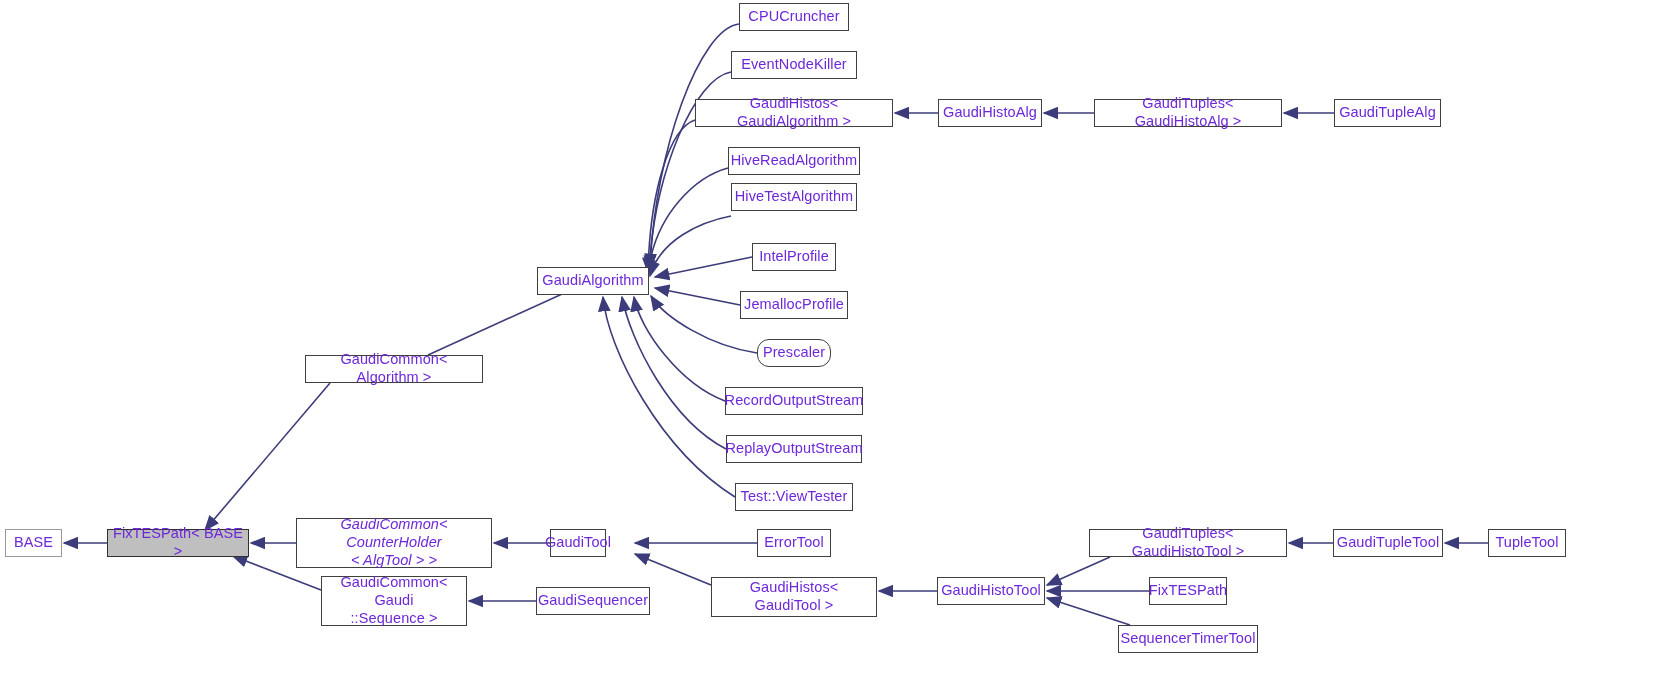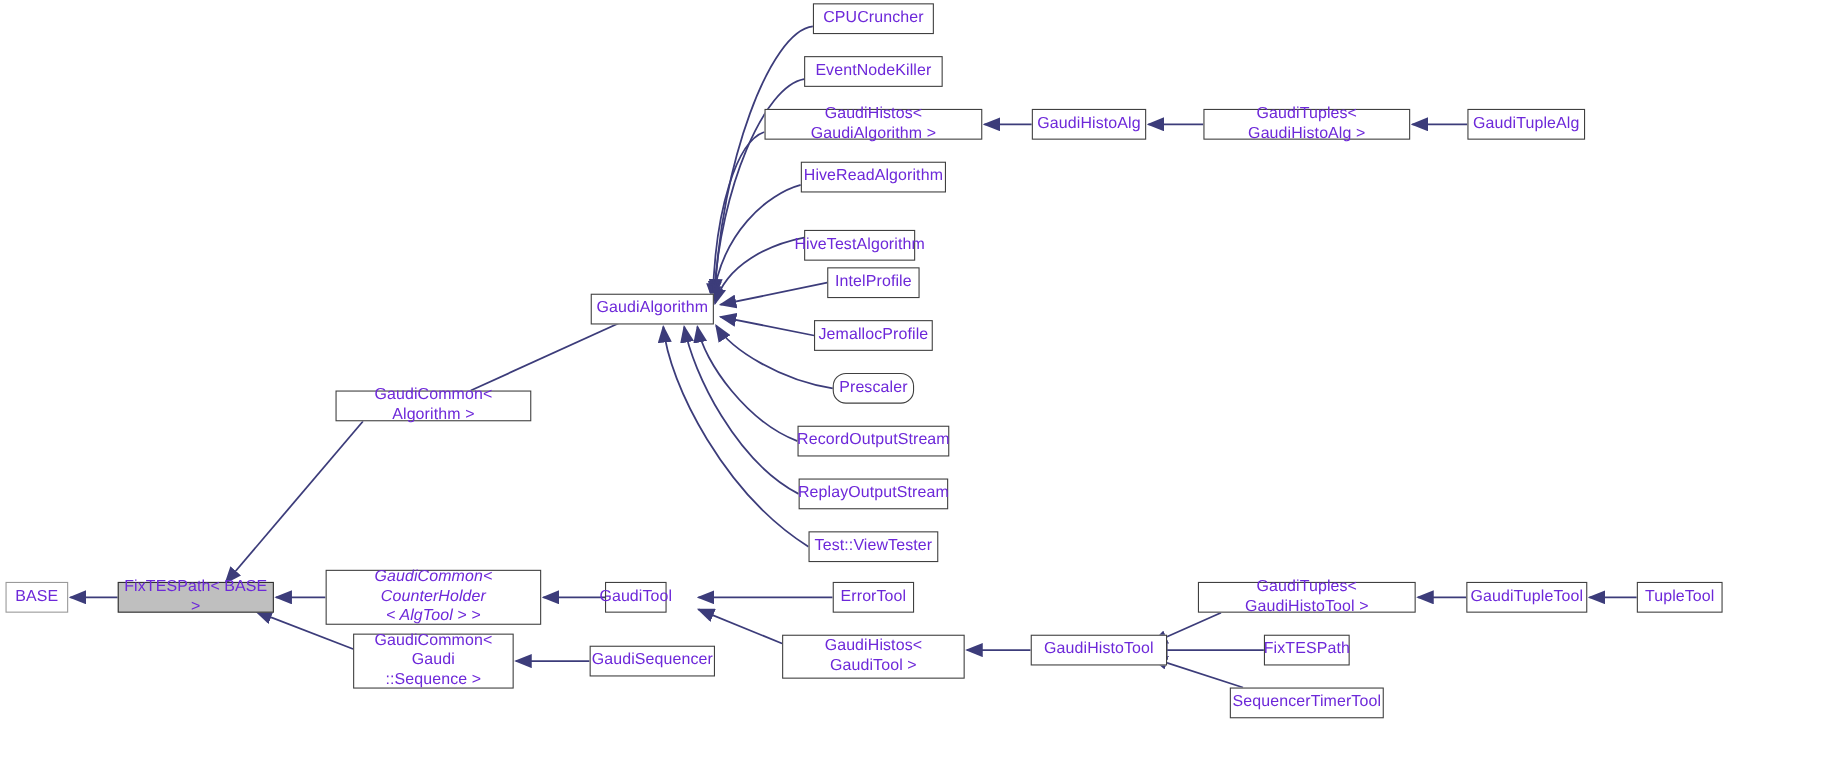--- a/index.html
+++ b/index.html
@@ -94,39 +94,39 @@
       </g>
   </svg>
   <div id="nodes">
       <div class="uml-node" style="left: 739px; top: 3px; width: 110px; height: 28px;"><span class="node-label">CPUCruncher</span></div>
       <div class="uml-node" style="left: 731px; top: 51px; width: 126px; height: 28px;"><span class="node-label">EventNodeKiller</span></div>
       <div class="uml-node" style="left: 695px; top: 99px; width: 198px; height: 28px;"><span class="node-label">GaudiHistos&lt; GaudiAlgorithm &gt;</span></div>
       <div class="uml-node" style="left: 938px; top: 99px; width: 104px; height: 28px;"><span class="node-label">GaudiHistoAlg</span></div>
       <div class="uml-node" style="left: 1094px; top: 99px; width: 188px; height: 28px;"><span class="node-label">GaudiTuples&lt; GaudiHistoAlg &gt;</span></div>
       <div class="uml-node" style="left: 1334px; top: 99px; width: 107px; height: 28px;"><span class="node-label">GaudiTupleAlg</span></div>
       <div class="uml-node" style="left: 728px; top: 147px; width: 132px; height: 28px;"><span class="node-label">HiveReadAlgorithm</span></div>
-      <div class="uml-node" style="left: 731px; top: 209px; width: 101px; height: 28px;"><span class="node-label">HiveTestAlgorithm</span></div>
+      <div class="uml-node" style="left: 731px; top: 183px; width: 126px; height: 28px;"><span class="node-label">HiveTestAlgorithm</span></div>
       <div class="uml-node" style="left: 752px; top: 243px; width: 84px; height: 28px;"><span class="node-label">IntelProfile</span></div>
       <div class="uml-node" style="left: 740px; top: 291px; width: 108px; height: 28px;"><span class="node-label">JemallocProfile</span></div>
       <div class="uml-node" style="left: 757px; top: 339px; width: 74px; height: 28px; border-radius: 12px;"><span class="node-label">Prescaler</span></div>
       <div class="uml-node" style="left: 725px; top: 387px; width: 138px; height: 28px;"><span class="node-label">RecordOutputStream</span></div>
       <div class="uml-node" style="left: 726px; top: 435px; width: 136px; height: 28px;"><span class="node-label">ReplayOutputStream</span></div>
       <div class="uml-node" style="left: 735px; top: 483px; width: 118px; height: 28px;"><span class="node-label">Test::ViewTester</span></div>
       <div class="uml-node" style="left: 537px; top: 267px; width: 112px; height: 28px; justify-content: center;"><span class="node-label">GaudiAlgorithm</span></div>
       <div class="uml-node" style="left: 305px; top: 355px; width: 178px; height: 28px;"><span class="node-label">GaudiCommon&lt; Algorithm &gt;</span></div>
       <div class="uml-node faint" style="left: 5px; top: 529px; width: 57px; height: 28px;"><span class="node-label">BASE</span></div>
       <div class="uml-node highlight" style="left: 107px; top: 529px; width: 142px; height: 28px;"><span class="node-label">FixTESPath&lt; BASE &gt;</span></div>
       <div class="uml-node" style="left: 296px; top: 518px; width: 196px; height: 50px; font-style: italic;"><span class="node-label">GaudiCommon&lt; CounterHolder
 &lt; AlgTool &gt; &gt;</span></div>
       <div class="uml-node" style="left: 321px; top: 576px; width: 146px; height: 50px;"><span class="node-label">GaudiCommon&lt; Gaudi
 ::Sequence &gt;</span></div>
       <div class="uml-node" style="left: 550px; top: 529px; width: 56px; height: 28px;"><span class="node-label">GaudiTool</span></div>
       <div class="uml-node" style="left: 536px; top: 587px; width: 114px; height: 28px;"><span class="node-label">GaudiSequencer</span></div>
       <div class="uml-node" style="left: 757px; top: 529px; width: 74px; height: 28px;"><span class="node-label">ErrorTool</span></div>
       <div class="uml-node" style="left: 711px; top: 577px; width: 166px; height: 40px;"><span class="node-label">GaudiHistos&lt; GaudiTool &gt;</span></div>
-      <div class="uml-node" style="left: 937px; top: 577px; width: 124px; height: 28px;"><span class="node-label">GaudiHistoTool</span></div>
+      <div class="uml-node" style="left: 937px; top: 577px; width: 108px; height: 28px;"><span class="node-label">GaudiHistoTool</span></div>
       <div class="uml-node" style="left: 1089px; top: 529px; width: 198px; height: 28px;"><span class="node-label">GaudiTuples&lt; GaudiHistoTool &gt;</span></div>
       <div class="uml-node" style="left: 1333px; top: 529px; width: 110px; height: 28px;"><span class="node-label">GaudiTupleTool</span></div>
       <div class="uml-node" style="left: 1488px; top: 529px; width: 78px; height: 28px;"><span class="node-label">TupleTool</span></div>
       <div class="uml-node" style="left: 1149px; top: 577px; width: 78px; height: 28px;"><span class="node-label">FixTESPath</span></div>
       <div class="uml-node" style="left: 1118px; top: 625px; width: 140px; height: 28px;"><span class="node-label">SequencerTimerTool</span></div>
     </div>
 </div>
 
 </body></html>

